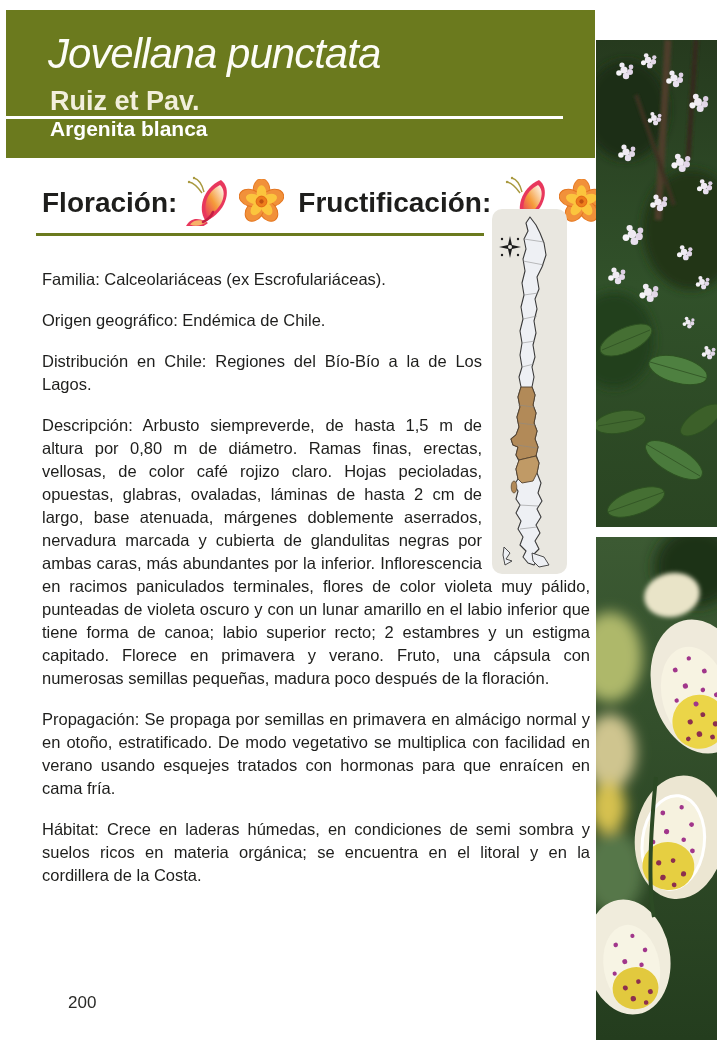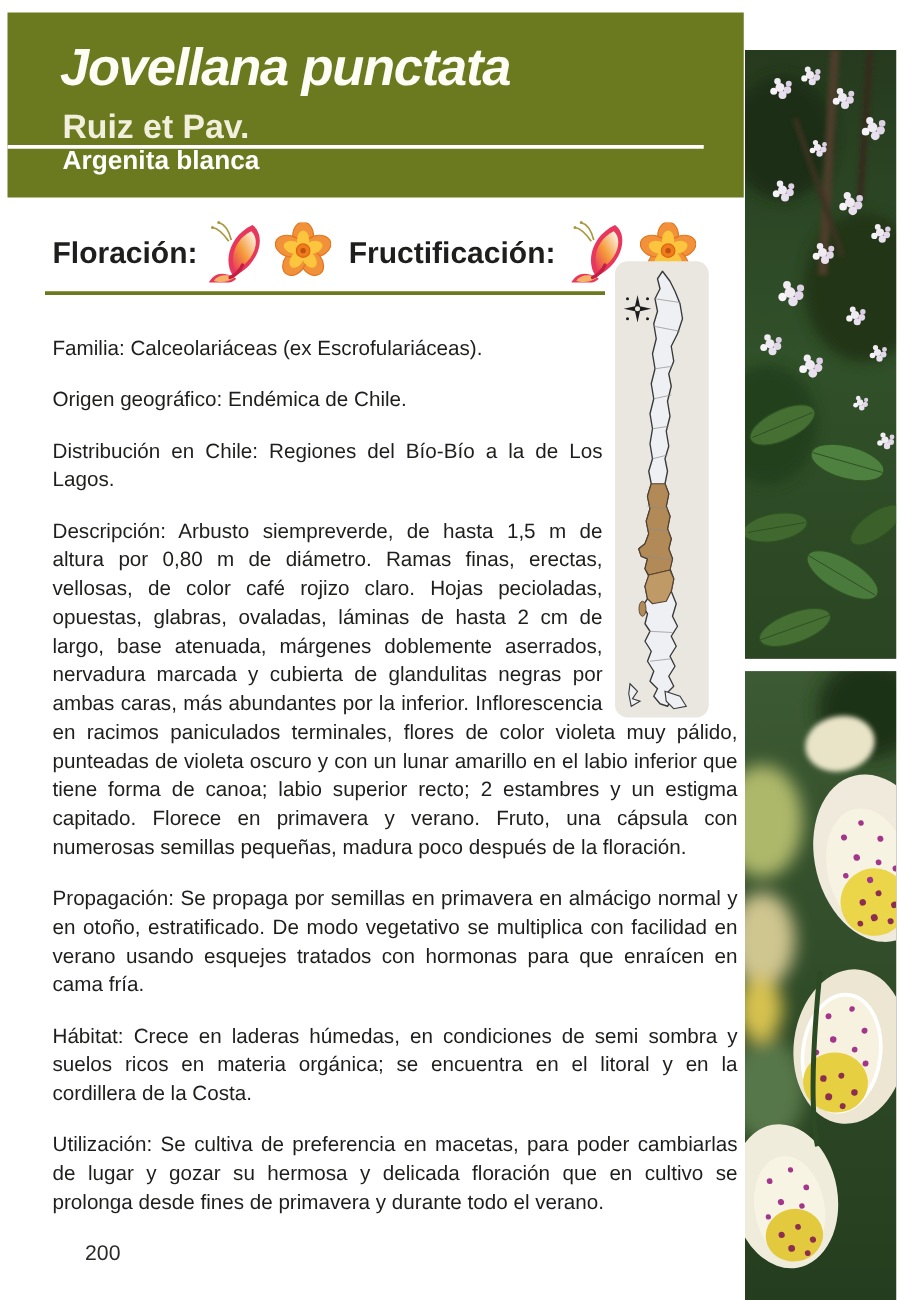--- a/index.html
+++ b/index.html
@@ -1,29 +1,29 @@
 <!DOCTYPE html>
 <html lang="es"><head>
 <meta charset="utf-8">
 <style>
   html,body{margin:0;padding:0;background:#fff;}
   .page{position:relative;width:720px;height:1040px;background:#ffffff;overflow:hidden;
         font-family:"Liberation Sans",sans-serif;color:#1e1e1c;}
 
   
   .band{position:absolute;left:6px;top:10px;width:589px;height:148px;background:#6b7a1e;}
-  .title{position:absolute;left:42px;top:20px;font-size:42px;font-weight:bold;font-style:italic;
+  .title{position:absolute;left:42px;top:20px;font-size:42px;font-weight:normal;font-style:italic;
          letter-spacing:-1px;color:#fdfdf6;white-space:nowrap;}
   .author{position:absolute;left:44px;top:76px;font-size:27px;color:#f2efdc;white-space:nowrap;font-weight:bold;}
   .band-rule{position:absolute;left:0;top:106px;width:557px;height:3px;background:#ffffff;}
   .common{position:absolute;left:44px;top:107px;font-size:21px;font-weight:bold;color:#ffffff;white-space:nowrap;}
 
   
   .pheno{position:absolute;left:42px;top:180px;height:46px;display:flex;align-items:center;}
-  .pheno-label{font-size:24px;font-weight:bold;color:#1e1e1c;white-space:nowrap;}
+  .pheno-label{font-size:28px;font-weight:bold;color:#1e1e1c;white-space:nowrap;}
   .pheno .icon{display:inline-block;}
   .pheno-rule{position:absolute;left:36px;top:233px;width:448px;height:3px;background:#6b7a1e;}
 
   
   .map-panel{position:absolute;left:492px;top:209px;width:75px;height:365px;
              background:#e9e7e0;border-radius:10px;}
   .map-panel svg{display:block;}
 
   
   .content{position:absolute;left:42px;top:252px;width:548px;padding-top:16px;
@@ -181,24 +181,20 @@
       <span>Arbusto siempreverde, de hasta 1,5 m de altura por 0,80 m de diámetro. Ramas finas, erectas, vellosas, de color café rojizo claro. Hojas pecioladas, opuestas, glabras, ovaladas, láminas de hasta 2 cm de largo, base atenuada, márgenes doblemente aserrados, nervadura marcada y cubierta de glandulitas negras por ambas caras, más abundantes por la inferior. Inflorescencia en racimos paniculados terminales, flores de color violeta muy pálido, punteadas de violeta oscuro y con un lunar amarillo en el labio inferior que tiene forma de canoa; labio superior recto; 2 estambres y un estigma capitado. Florece en primavera y verano. Fruto, una cápsula con numerosas semillas pequeñas, madura poco después de la floración.</span>
     </p>
     <p>
       <b>Propagación:</b>
       <span>Se propaga por semillas en primavera en almácigo normal y en otoño, estratificado. De modo vegetativo se multiplica con facilidad en verano usando esquejes tratados con hormonas para que enraícen en cama fría.</span>
     </p>
     <p>
       <b>Hábitat:</b>
       <span>Crece en laderas húmedas, en condiciones de semi sombra y suelos ricos en materia orgánica; se encuentra en el litoral y en la cordillera de la Costa.</span>
     </p>
-    <p>
-      <b>Utilización:</b>
-      <span>Se cultiva de preferencia en macetas, para poder cambiarlas de lugar y gozar su hermosa y delicada floración que en cultivo se prolonga desde fines de primavera y durante todo el verano.</span>
-    </p>
   </div>
 
   <div class="photo photo-top">
     <svg width="121" height="487" viewBox="0 0 121 487">
       <defs>
         <filter id="b1">
             <feGaussianBlur stdDeviation="1.5"></feGaussianBlur>
           </filter>
         <filter id="b3">
             <feGaussianBlur stdDeviation="5"></feGaussianBlur>

